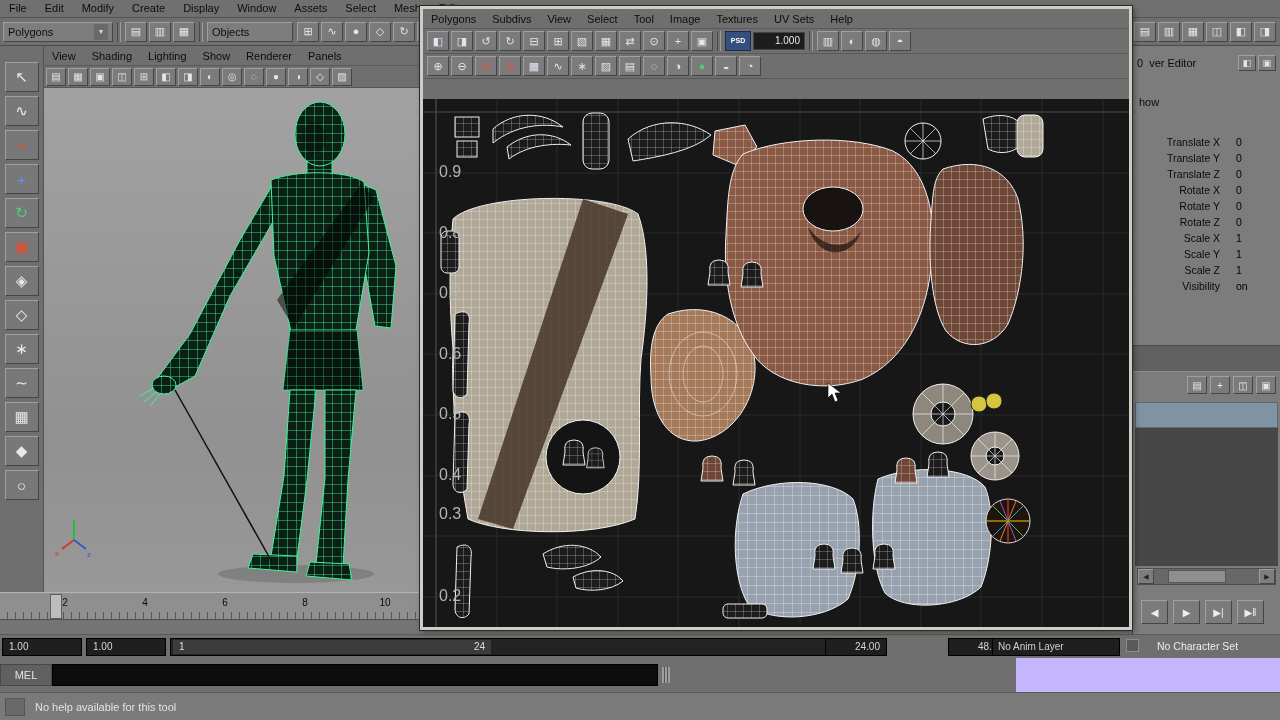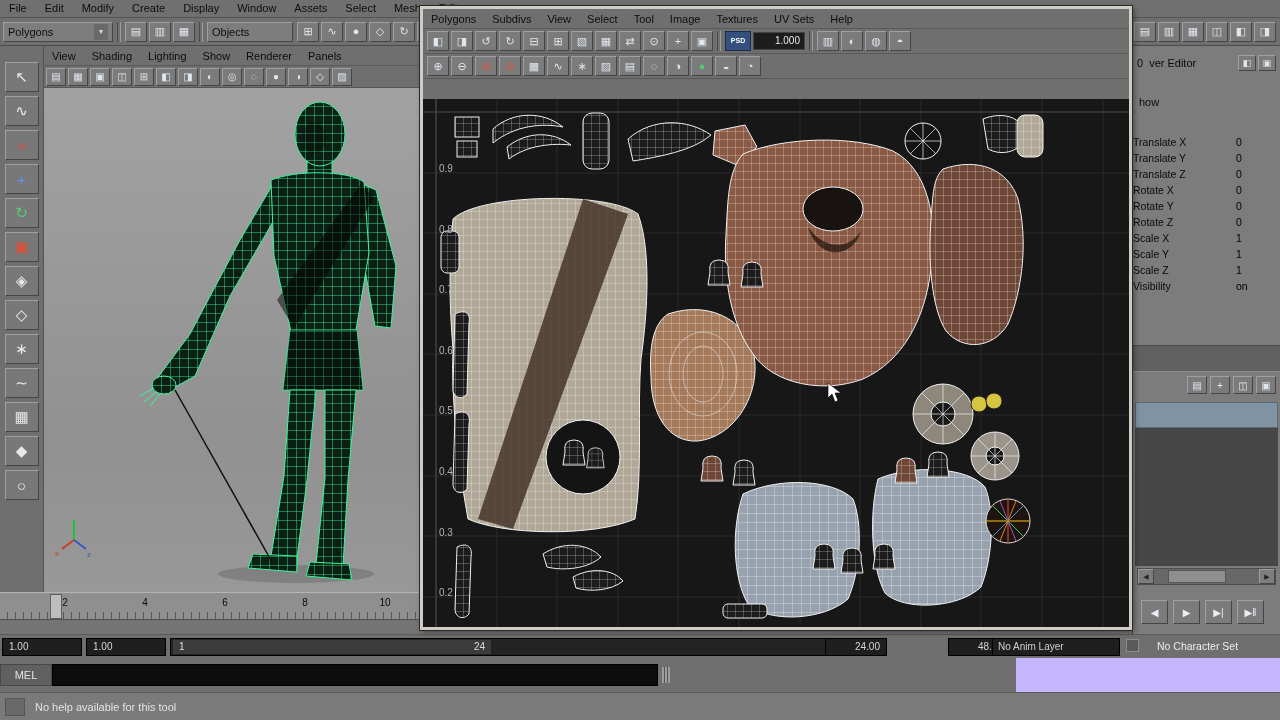--- a/index.html
+++ b/index.html
@@ -31,21 +31,21 @@
 .vp-canvas{flex:1;position:relative;background:linear-gradient(#a2a2a2,#919191 70%,#989898)}
 .vp-canvas svg{position:absolute;left:0;top:0;width:100%;height:100%}
 
 .behind{position:absolute;left:420px;top:46px;width:712px;height:588px;background:#161616;z-index:1}
 .rcol{position:absolute;left:1132px;top:46px;width:148px;height:588px;background:#7c7c7c;border-left:1px solid #474747;z-index:5;color:#0a0a0a}
 .cb-top{position:absolute;top:8px;left:4px;right:4px;height:18px;display:flex;align-items:center;gap:6px}
 .cb-top .icon-btn{width:18px;height:16px;font-size:9px;line-height:13px}
 .cb-show{position:absolute;top:50px;left:6px}
 .cb-rows{position:absolute;top:88px;left:0;right:0}
 .cb-row{display:flex;height:16px;align-items:center;font-size:10.5px}
-.cb-name{flex:1;text-align:left;padding-right:6px}
+.cb-name{flex:1;text-align:right;padding-right:16px}
 .cb-val{width:44px;color:#000;cursor:text}
 .cb-band{position:absolute;top:299px;left:0;right:0;height:27px;background:#606060;border-top:1px solid #4a4a4a;border-bottom:1px solid #8c8c8c}
 .cb-layer-icons{position:absolute;top:330px;right:4px;display:flex;gap:3px}
 .cb-layer-icons .icon-btn{width:20px;height:18px;font-size:10px;line-height:15px}
 .cb-sel{position:absolute;top:356px;left:2px;right:2px;height:26px;background:#7f93a3;border:1px solid #5a6a78;cursor:pointer}
 .cb-dark{position:absolute;top:382px;left:2px;right:2px;height:138px;background:#474747}
 .cb-hscroll{position:absolute;top:522px;left:4px;right:4px;height:17px;background:#686868;border:1px solid #4f4f4f;display:flex;align-items:center}
 .hs-btn{width:16px;height:15px;background:#7d7d7d;border:1px solid;border-color:#9e9e9e #454545 #454545 #9e9e9e;font-size:7px;color:#222;line-height:13px;text-align:center;cursor:pointer}
 .hs-thumb{width:58px;height:13px;margin-left:14px;background:#8f8f8f;border:1px solid #555;cursor:grab}
 .cb-playback{position:absolute;top:554px;left:8px;display:flex;gap:5px}
@@ -84,25 +84,25 @@
 .tb-btn{width:16px;height:14px;background:#d4d0c8;border:1px solid;border-color:#fff #4f4f4f #4f4f4f #fff;font-size:9px;line-height:11px;text-align:center;color:#000;cursor:pointer}
 .uv-menus{height:20px;background:#6f6f6f;border-bottom:1px solid #5a5a5a;display:flex;align-items:center}
 .uv-menu-item{padding:0 8px;color:#0d0d0d;cursor:default}
 .uv-tb{height:25px;background:#6f6f6f;border-bottom:1px solid #5a5a5a;display:flex;align-items:center;gap:2px;padding:0 4px}
 .uv-tb .icon-btn{width:22px;height:20px;font-size:11px;line-height:17px}
 .tsep{width:4px;height:20px;border-left:1px solid #4a4a4a;border-right:1px solid #9c9c9c;margin:0 2px}
 .psd-btn{width:26px;height:20px;background:#35507c;border:1px solid #1c2c4c;color:#fff;font-size:7px;font-weight:bold;line-height:18px;text-align:center;cursor:pointer}
 .uv-field{width:52px;height:18px;background:#1d1d1d;color:#e8e8e8;font-size:10px;text-align:right;line-height:16px;padding:0 4px;border:1px solid #444;cursor:text}
 .uv-canvas{position:absolute;left:0;top:90px;right:0;bottom:0;background:#171717;overflow:hidden;cursor:crosshair}
 .uv-canvas svg{position:absolute;left:0;top:0;width:100%;height:100%}
-.axis-wrap span{position:absolute;left:16px;color:#b3b3b3;font-size:10px}
+.axis-wrap span{position:absolute;left:16px;color:#b3b3b3;font-size:16px}
 .axis-wrap span:nth-of-type(1){top:64px}.axis-wrap span:nth-of-type(2){top:125px}
 .axis-wrap span:nth-of-type(3){top:185px}.axis-wrap span:nth-of-type(4){top:246px}
 .axis-wrap span:nth-of-type(5){top:306px}.axis-wrap span:nth-of-type(6){top:367px}
-.axis-wrap span:nth-of-type(7){top:428px}.axis-wrap span:nth-of-type(8){top:488px}
+.axis-wrap span:nth-of-type(7){top:406px}.axis-wrap span:nth-of-type(8){top:488px}
 </style>
 </head>
 <body>
 
 <div id="app">
 
   <div class="menubar">
 
   <span class="menu-item">File</span>
       <span class="menu-item">Edit</span>

